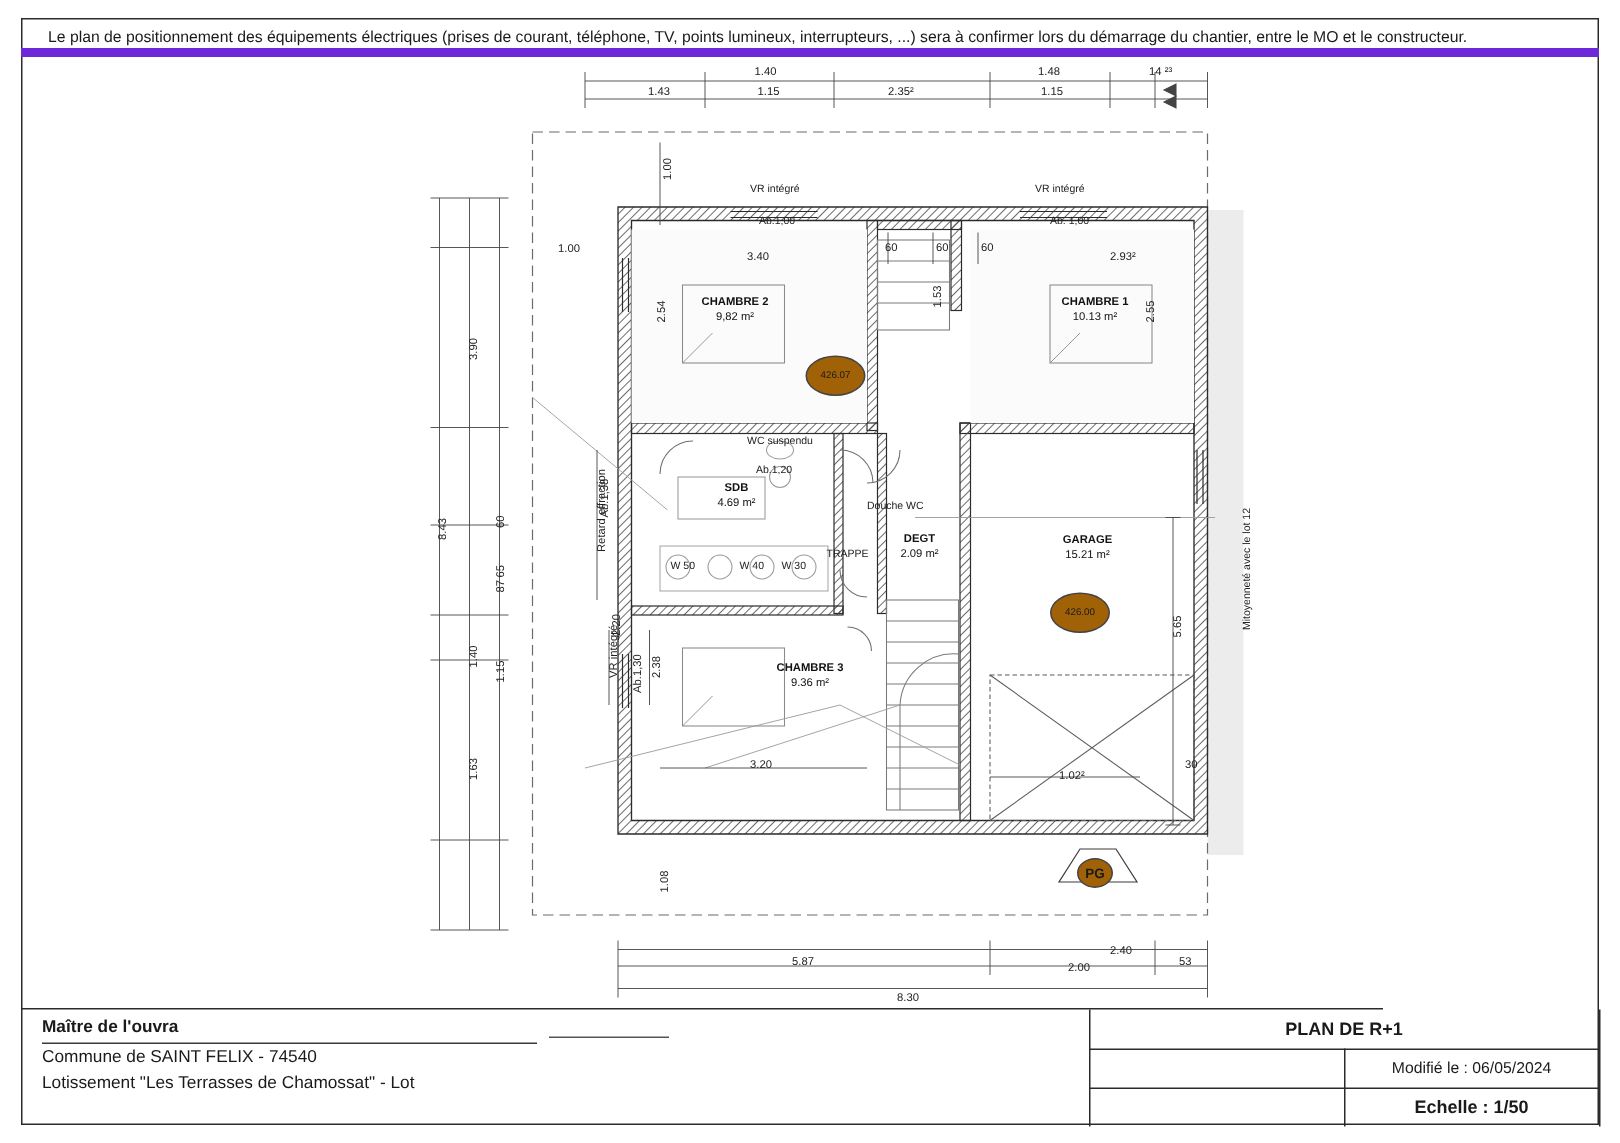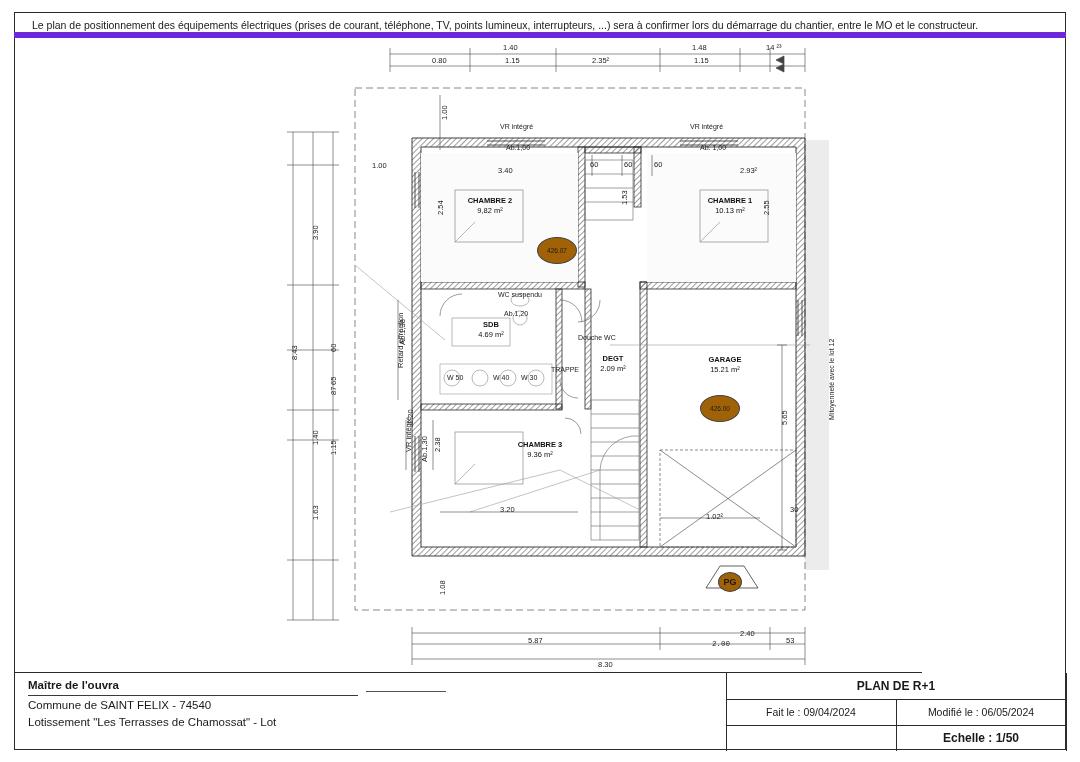--- a/index.html
+++ b/index.html
@@ -205,21 +205,21 @@
     </g>
 
     <path d="M706,588 L758,588 L744,566 L720,566 Z" fill="none" stroke="#3a3a3a" stroke-width="0.8"></path>
   </svg>
 
   <div class="plot">
 
     <div class="dim" style="left:503px;top:43px;">1.40</div>
     <div class="dim" style="left:692px;top:43px;">1.48</div>
     <div class="dim" style="left:766px;top:43px;">14 ²³</div>
-    <div class="dim" style="left:432px;top:56px;">0.80</div>
+    <div class="dim" style="left:432px;top:56px;">1.43</div>
     <div class="dim" style="left:505px;top:56px;">1.15</div>
     <div class="dim" style="left:592px;top:56px;">2.35²</div>
     <div class="dim" style="left:694px;top:56px;">1.15</div>
 
     <div class="dim" style="left:498px;top:166px;">3.40</div>
     <div class="dim" style="left:740px;top:166px;">2.93²</div>
     <div class="dim" style="left:590px;top:160px;">60</div>
     <div class="dim" style="left:624px;top:160px;">60</div>
     <div class="dim" style="left:654px;top:160px;">60</div>
 
@@ -247,21 +247,21 @@
 
     <div class="dim vert" style="left:620px;top:205px;transform:rotate(-90deg);">1.53</div>
     <div class="dim vert" style="left:762px;top:215px;transform:rotate(-90deg);">2.55</div>
     <div class="dim vert" style="left:780px;top:425px;transform:rotate(-90deg);">5.65</div>
     <div class="dim" style="left:790px;top:505px;">30</div>
     <div class="dim vert" style="left:828px;top:420px;transform:rotate(-90deg);font-size:7px;">Mitoyenneté avec le lot 12</div>
 
     <div class="dim" style="left:528px;top:636px;">5.87</div>
     <div class="dim" style="left:712px;top:629px;margin-left:28px;">2.40</div>
     <div class="dim" style="left:786px;top:636px;">53</div>
-    <div class="dim" style="left:712px;top:640px;font-family:Liberation Mono, monospace;">2.00</div>
+    <div class="dim" style="left:712px;top:640px;">2.00</div>
     <div class="dim" style="left:598px;top:660px;">8.30</div>
     <div class="dim" style="left:500px;top:505px;">3.20</div>
     <div class="dim" style="left:706px;top:512px;">1.02²</div>
 
     <div class="lbl" style="left:500px;top:123px;">VR intégré</div>
     <div class="lbl" style="left:506px;top:144px;">Ab.1,00</div>
     <div class="lbl" style="left:690px;top:123px;">VR intégré</div>
     <div class="lbl" style="left:700px;top:144px;">Ab. 1,00</div>
 
     <div class="room" style="left:440px;top:196px;width:100px;">
@@ -310,18 +310,17 @@
     <div class="adr2">Lotissement "Les Terrasses de Chamossat" - Lot</div>
 
     <div class="hline" style="left:0;top:18px;width:0;"></div>
     <div class="vline" style="left:712px;"></div>
     <div class="vline" style="left:882px;height:52px;top:26px;"></div>
     <div class="vline" style="left:1052px;"></div>
     <div class="hline" style="left:712px;top:26px;width:340px;"></div>
     <div class="hline" style="left:712px;top:52px;width:340px;"></div>
 
     <div class="plan">PLAN DE R+1</div>
-    <div class="faitle">Fait le : 09/04/2024</div>
     <div class="modifle">Modifié le : 06/05/2024</div>
     <div class="echelle">Echelle : 1/50</div>
   </div>
 
 </div>
 
 </body></html>

